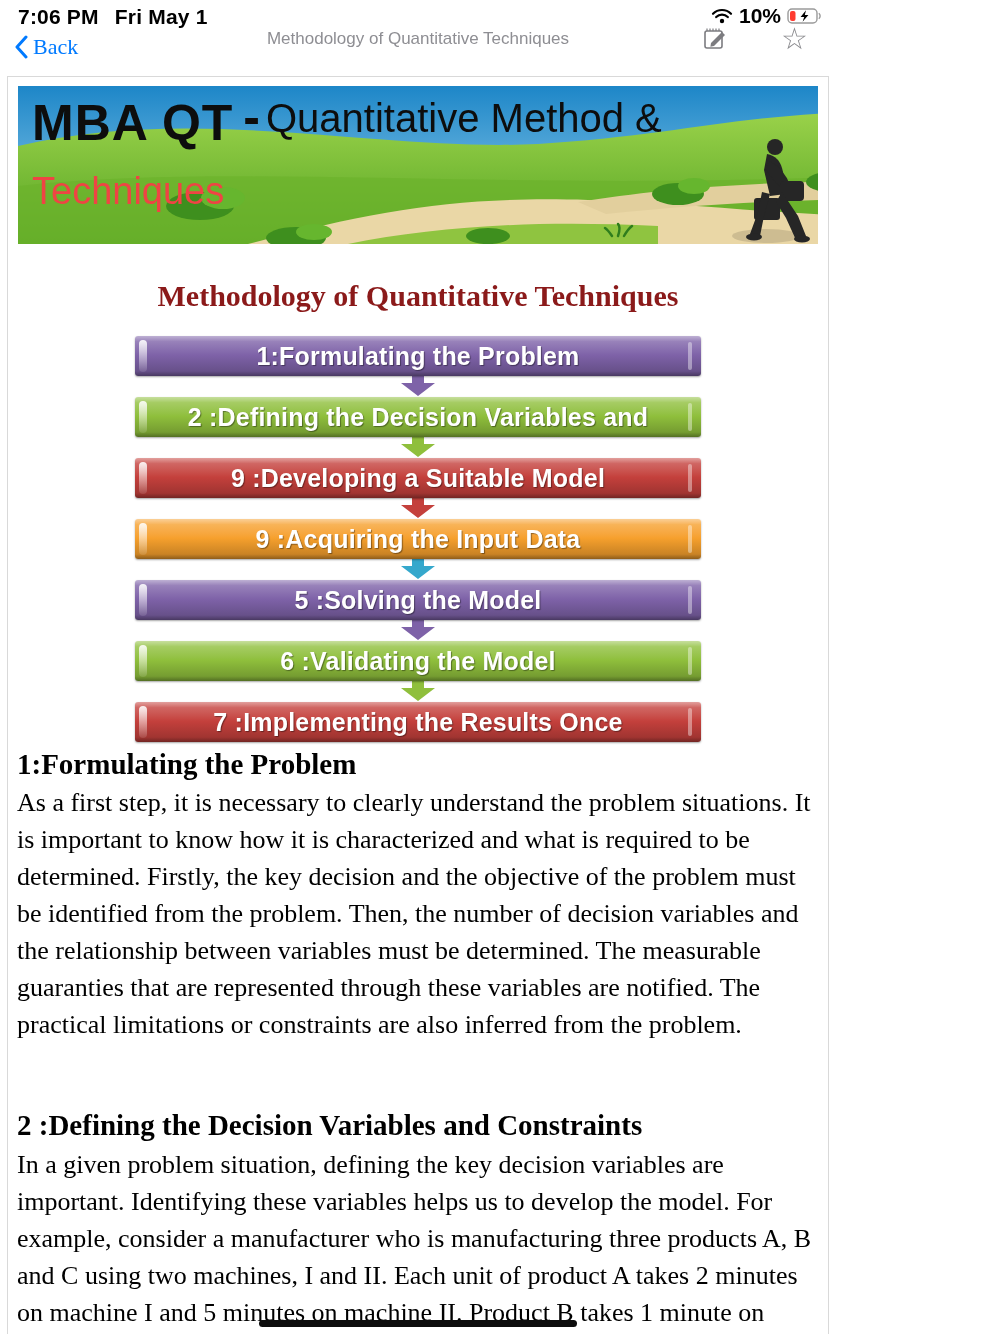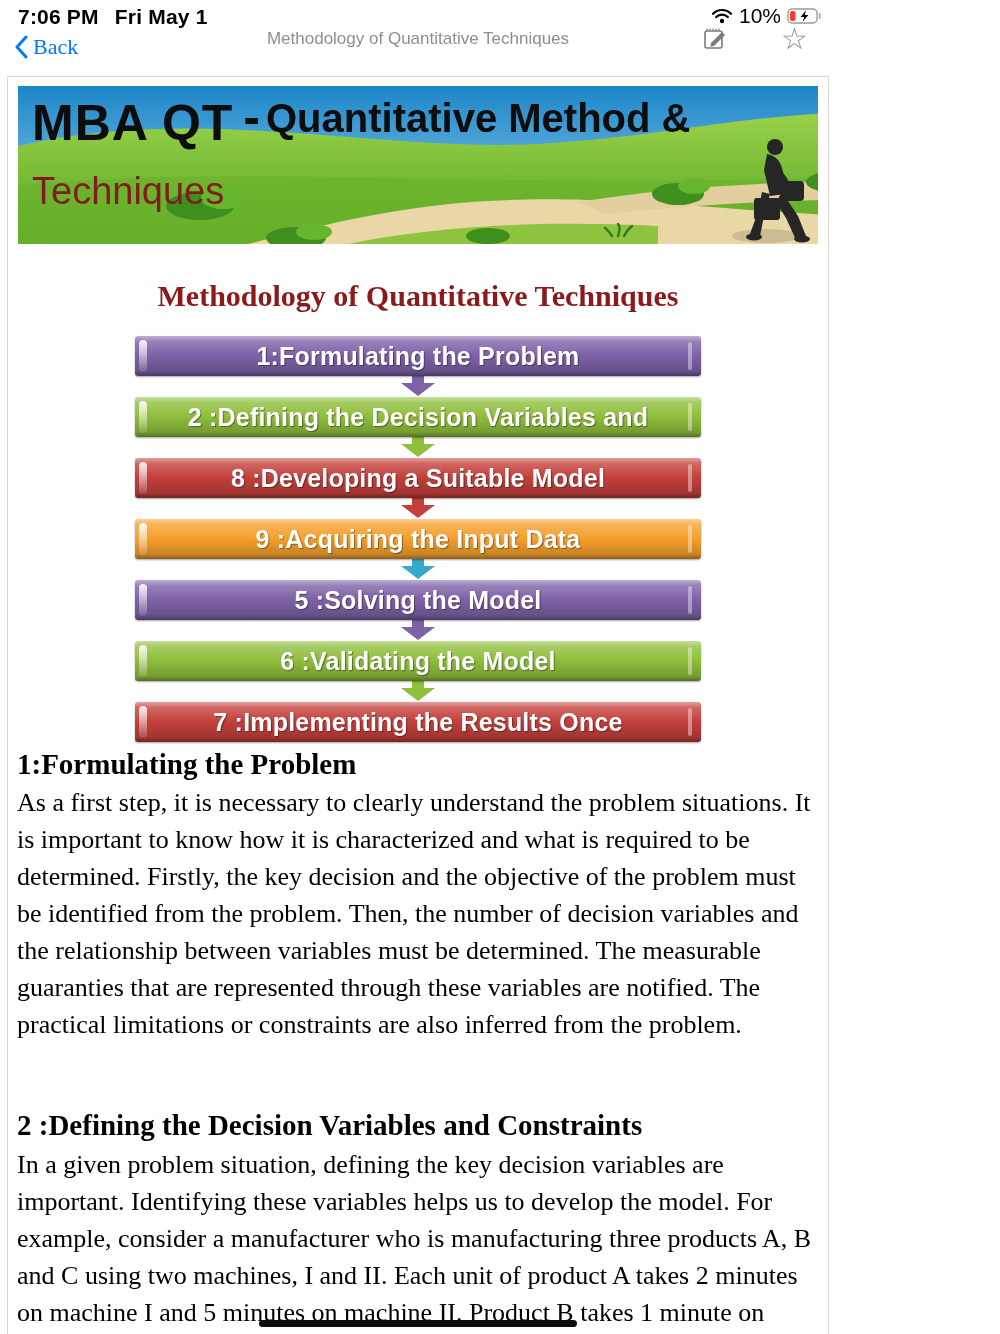--- a/index.html
+++ b/index.html
@@ -7,21 +7,21 @@
   .screen {
     position: relative; width: 836px; height: 1334px;
     background:#fff; overflow:hidden;
     font-family:"Liberation Sans", sans-serif;
   }
   
   .status-bar { position:absolute; top:0; left:0; right:0; height:28px; }
   .status-left { position:absolute; left:18px; top:5px; font-size:21px; font-weight:700; color:#000; letter-spacing:.2px; }
   .status-left .date { font-weight:600; margin-left:16px; }
   .status-right { position:absolute; right:12px; top:4px; display:flex; align-items:center; gap:6px; }
-  .battery-pct { font-size:21px; font-weight:400; color:#000; }
+  .battery-pct { font-size:21px; font-weight:700; color:#000; }
   
   .nav-bar { position:absolute; top:28px; left:0; right:0; height:48px; background:#fff; }
   .back-btn { position:absolute; left:14px; top:6px; display:flex; align-items:center; gap:5px; color:#007aff; font-size:22px; cursor:pointer;font-family:Liberation Serif, serif; }
   .nav-center { position:absolute; left:200px; right:200px; top:-8px; text-align:center; }
   .nav-title { font-size:20px; color:#2323cd; font-weight:500; }
   .nav-subtitle { font-size:17px; color:#8e8e93; margin-top:9px; }
   .nav-actions { position:absolute; right:28px; top:-4px; display:flex; align-items:center; gap:52px; }
   .icon-btn { cursor:pointer; display:flex; align-items:center; justify-content:center; }
   .star-glyph { font-size:30px; color:#8a8a8e; line-height:1; }
   
@@ -29,22 +29,22 @@
     position:absolute; top:76px; left:7px; right:7px; bottom:0;
     background:#fff; border:1px solid #d9d9d9; border-bottom:none;
     overflow:hidden;
   }
   
   .banner { position:relative; margin:9px 10px 0 10px; height:158px; overflow:hidden; }
   .banner svg { display:block; }
   .banner-text { position:absolute; left:14px; top:2px; color:#0d0d0d; white-space:nowrap; }
   .bt-big   { font-size:50px; font-weight:700; letter-spacing:1px; }
   .bt-dash  { font-size:50px; font-weight:700; margin:0 6px 0 10px; vertical-align:6px; }
-  .bt-small { font-size:40px; font-weight:700; vertical-align:8px; }
-  .banner-text2 { position:absolute; left:14px; top:84px; font-size:38px; font-weight:500; color:#7f1d1d; }
+  .bt-small { font-size:40px; font-weight:400; vertical-align:8px; }
+  .banner-text2 { position:absolute; left:14px; top:84px; font-size:38px; font-weight:500; color:#ef4444; }
   
   .page-heading {
     margin:34px 0 22px; text-align:center;
     font:bold 30px/1.2 "Liberation Serif", serif; color:#8b1a1a;
   }
   
   .flowchart { width:566px; margin:0 auto; }
   .step { --base:#888; --arrow:#888; }
   .bar {
     position:relative; height:40px; border-radius:3px;
@@ -215,21 +215,21 @@
           </div>
         <div class="arrow">
             <svg width="34" height="21" viewBox="0 0 34 21">
               <path d="M11 0 h12 v8 h11 L17 21 0 8 h11 z" fill="currentColor"></path>
             </svg>
           </div>
       </div>
 
       <div class="step" style="--base: #c4403c; --arrow: #c4403c;">
         <div class="bar">
-            <span>8 :Developing a Suitable Model</span>
+            <span>9 :Developing a Suitable Model</span>
           </div>
         <div class="arrow">
             <svg width="34" height="21" viewBox="0 0 34 21">
               <path d="M11 0 h12 v8 h11 L17 21 0 8 h11 z" fill="currentColor"></path>
             </svg>
           </div>
       </div>
 
       <div class="step" style="--base: #f6a02d; --arrow: #35a8cc;">
         <div class="bar">

